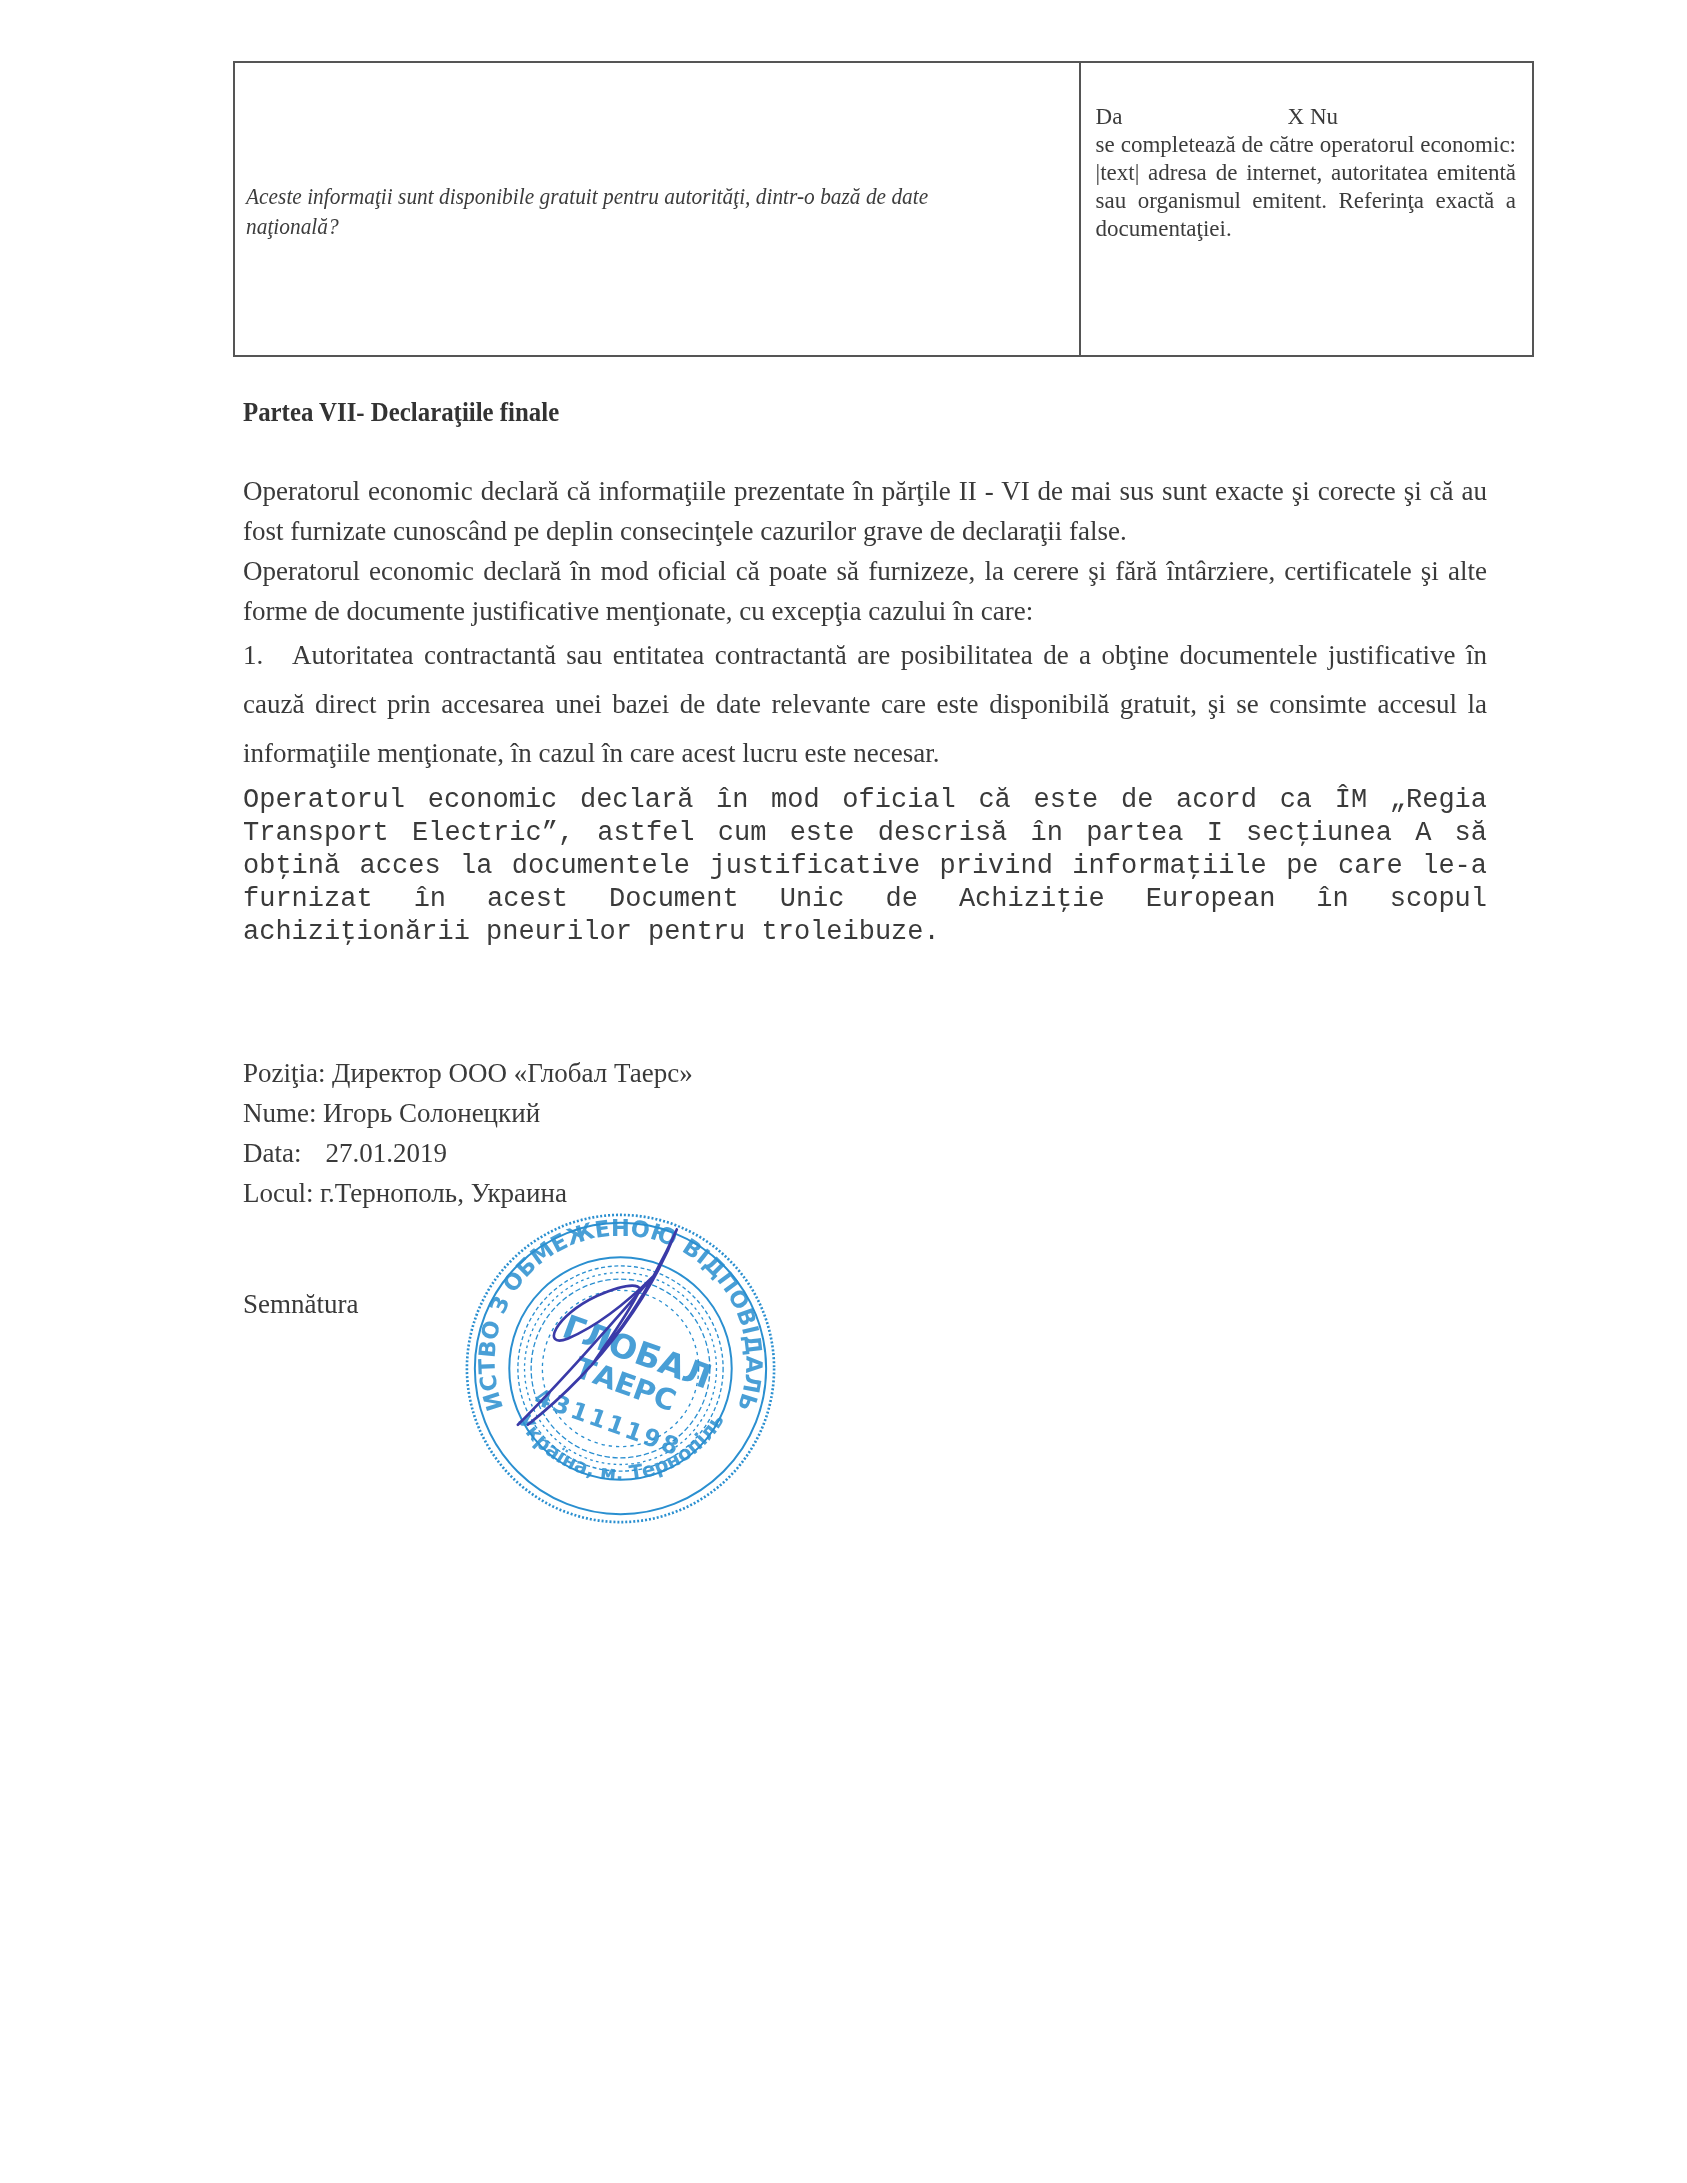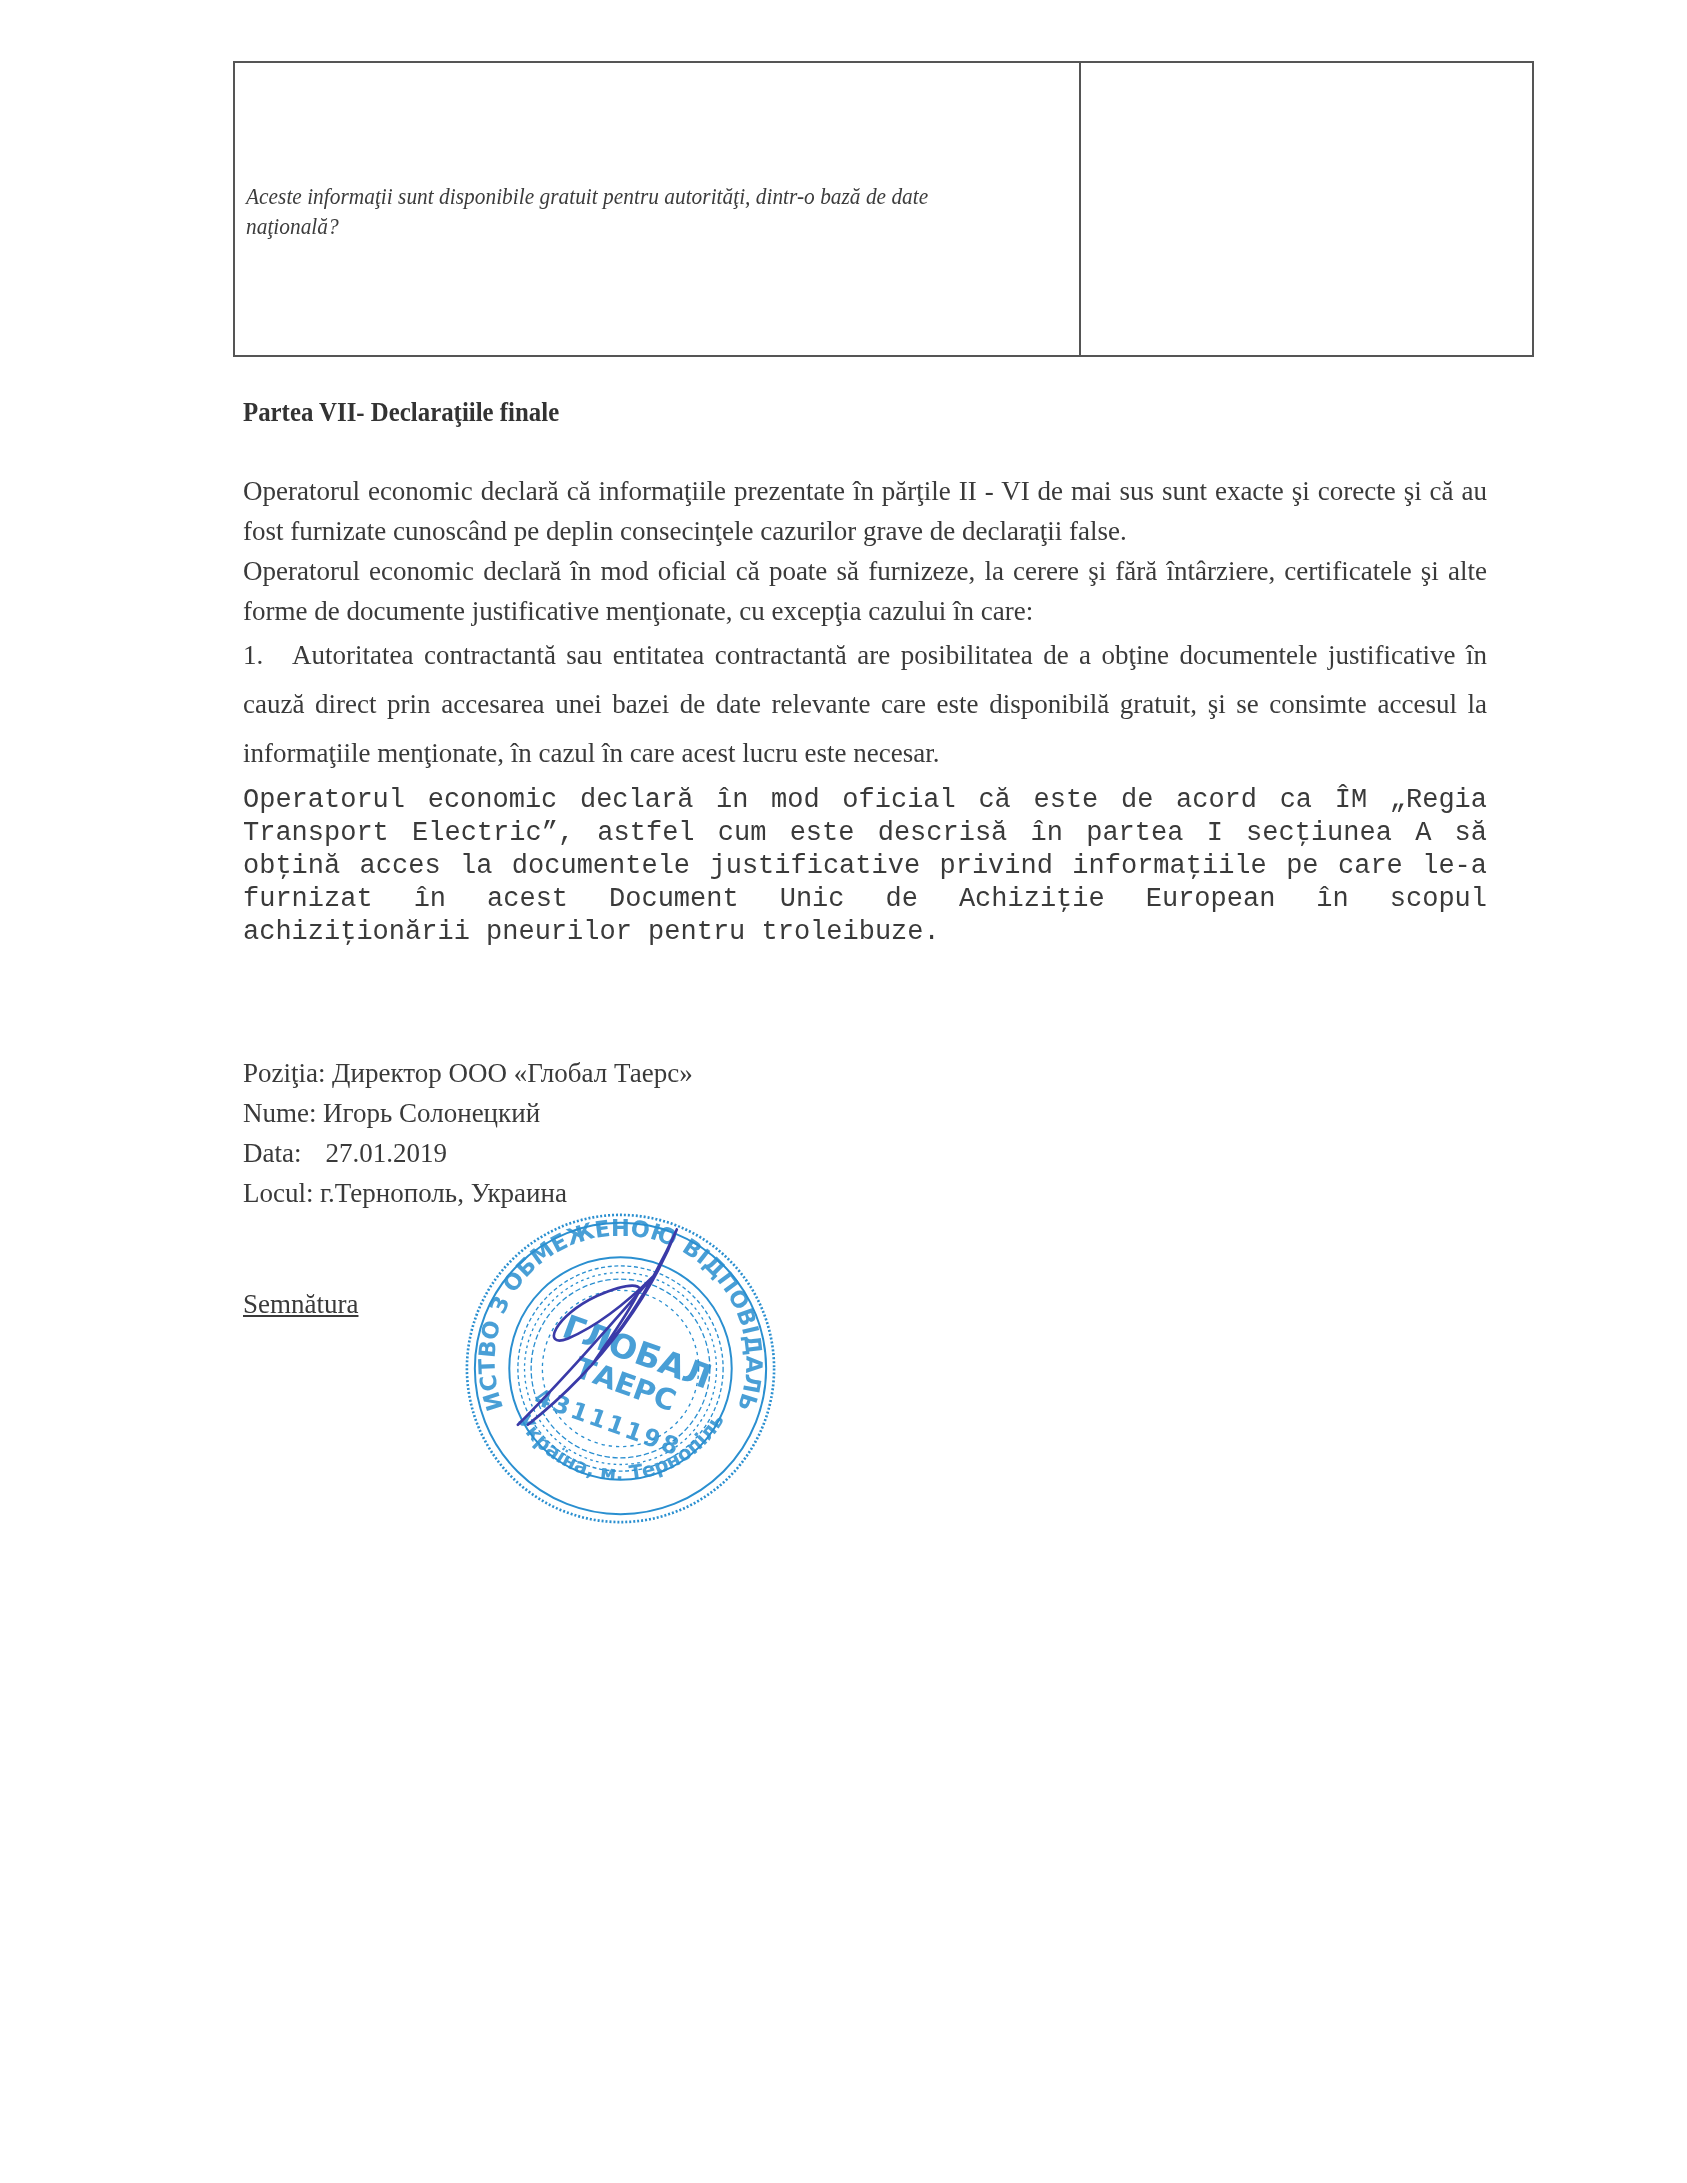--- a/index.html
+++ b/index.html
@@ -32,33 +32,40 @@
   .li { display: flex; line-height: 49px; text-align: justify; }
   .li-num { width: 49px; flex: none; }
   .li-text { flex: 1; text-align: justify; margin-left: -49px; text-indent: 49px; }
   .p3 { margin-top: 6px; line-height: 33px; font-family: Liberation Mono, monospace; }
 
   
   .sig { position: absolute; left: 243px; top: 1053px; font-size: 27px;
          line-height: 40px; color: #3a3a3a; }
   .sig .row span.lbl { margin-right: 6.6px; }
   .sig .date-val { margin-left: 24px; }
-  .semn { position: absolute; left: 243px; top: 1289px; font-size: 27px; color: #3a3a3a; text-decoration: underline; }
+  .semn { position: absolute; left: 243px; top: 1289px; font-size: 27px; color: #3a3a3a; }
 
   
   .stamp { position: absolute; left: 455px; top: 1203px; width: 331px; height: 331px; }
 </style>
 </head>
 <body>
 
 <div class="page">
 
   <div class="tbl">
     <div class="cell-left">
       <div class="question">Aceste informaţii sunt disponibile gratuit pentru autorităţi, dintr-o bază de date naţională?</div>
+    </div>
+    <div class="cell-right">
+      <div class="yesno">
+        <span class="opt-da">Da</span>
+        <span class="opt-nu">X Nu</span>
+      </div>
+      <div class="fill-text">se completează de către operatorul economic: |text| adresa de internet, autoritatea emitentă sau organismul emitent. Referinţa exactă a documentaţiei.</div>
     </div>
   </div>
 
   <div class="heading">Partea VII- Declaraţiile finale</div>
 
   <div class="body">
     <p class="p p1">Operatorul economic declară că informaţiile prezentate în părţile II - VI de mai sus sunt exacte şi corecte şi că au fost furnizate cunoscând pe deplin consecinţele cazurilor grave de declaraţii false.</p>
     <p class="p p2">Operatorul economic declară în mod oficial că poate să furnizeze, la cerere şi fără întârziere, certificatele şi alte forme de documente justificative menţionate, cu excepţia cazului în care:</p>
     <div class="li">
       <span class="li-num">1.</span>

